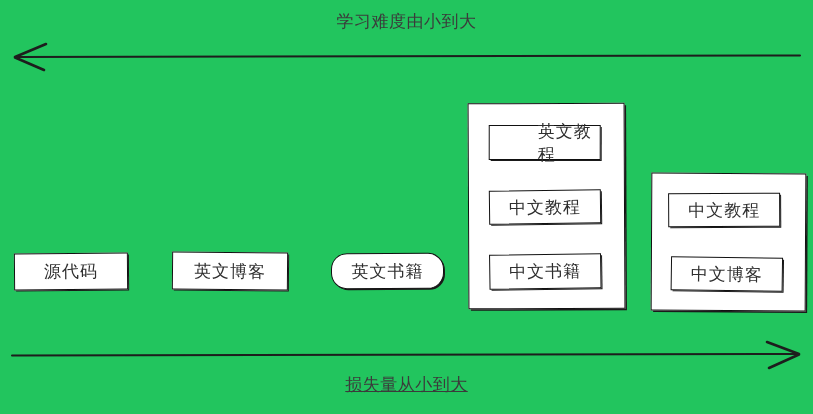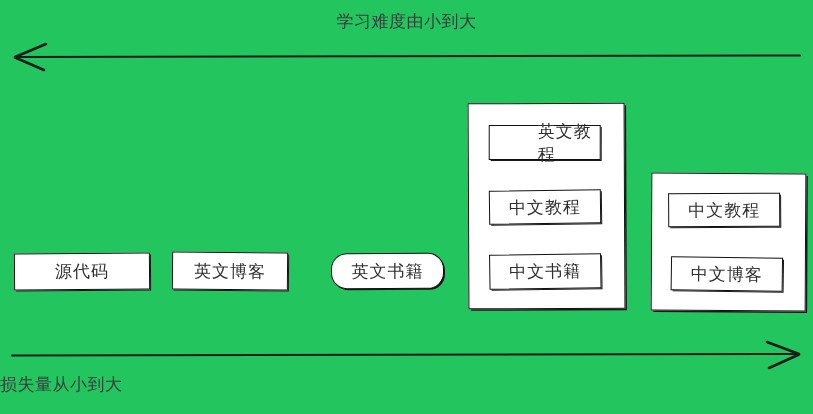--- a/index.html
+++ b/index.html
@@ -19,21 +19,21 @@
   }
   .axis-label {
     position: absolute;
     color: #3b3b3b;
     font-size: 17px;
     letter-spacing: 0.5px;
     white-space: nowrap;
     font-family: "DejaVu Sans", sans-serif;
   }
   #top-label { left: 0; right: 0; top: 10px; text-align: center; }
-  #bottom-label { left: 0; right: 0; top: 373px; text-align: left; }
+  #bottom-label { left: 0; right: 0; top: 373px; text-align: center; text-decoration: underline; }
 
   .arrow-svg {
     position: absolute;
     left: 0;
     top: 0;
     width: 813px;
     height: 414px;
     pointer-events: none;
   }
 
@@ -79,21 +79,21 @@
       <path d="M16,57 L800,55.5" stroke="#1d1d1d" stroke-width="2" fill="none" stroke-linecap="round"></path>
       <path d="M15,57 L46,44 M15,57.5 L44,70" stroke="#1d1d1d" stroke-width="2.6" fill="none" stroke-linecap="round"></path>
     </g>
 
     <g>
       <path d="M12,355.5 L798,354" stroke="#1d1d1d" stroke-width="2" fill="none" stroke-linecap="round"></path>
       <path d="M799,354 L767,342 M799,354.5 L769,368" stroke="#1d1d1d" stroke-width="2.6" fill="none" stroke-linecap="round"></path>
     </g>
   </svg>
 
-  <div class="node sk1" style="left:14px; top:253px; width:136px; height:37px;">
+  <div class="node sk1" style="left:14px; top:253px; width:114px; height:37px;">
     <span>源代码</span>
   </div>
 
   <div class="node sk2" style="left:172px; top:252px; width:116px; height:38px;">
     <span>英文博客</span>
   </div>
 
   <div class="node sk3" style="left:331px; top:253px; width:113px; height:36px;border-radius:16px;">
     <span>英文书籍</span>
   </div>

